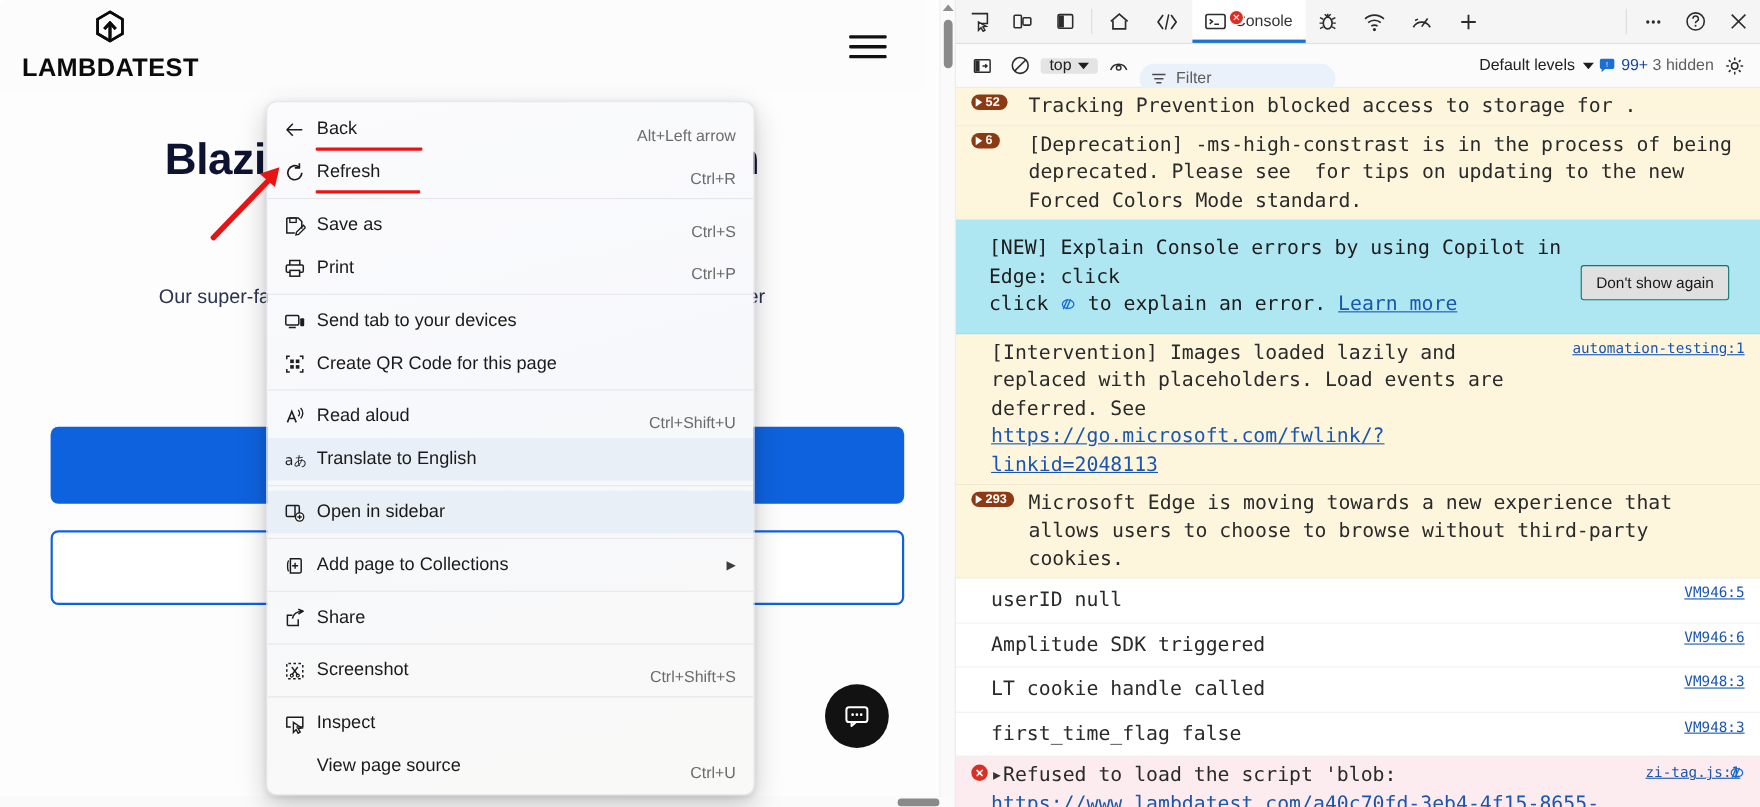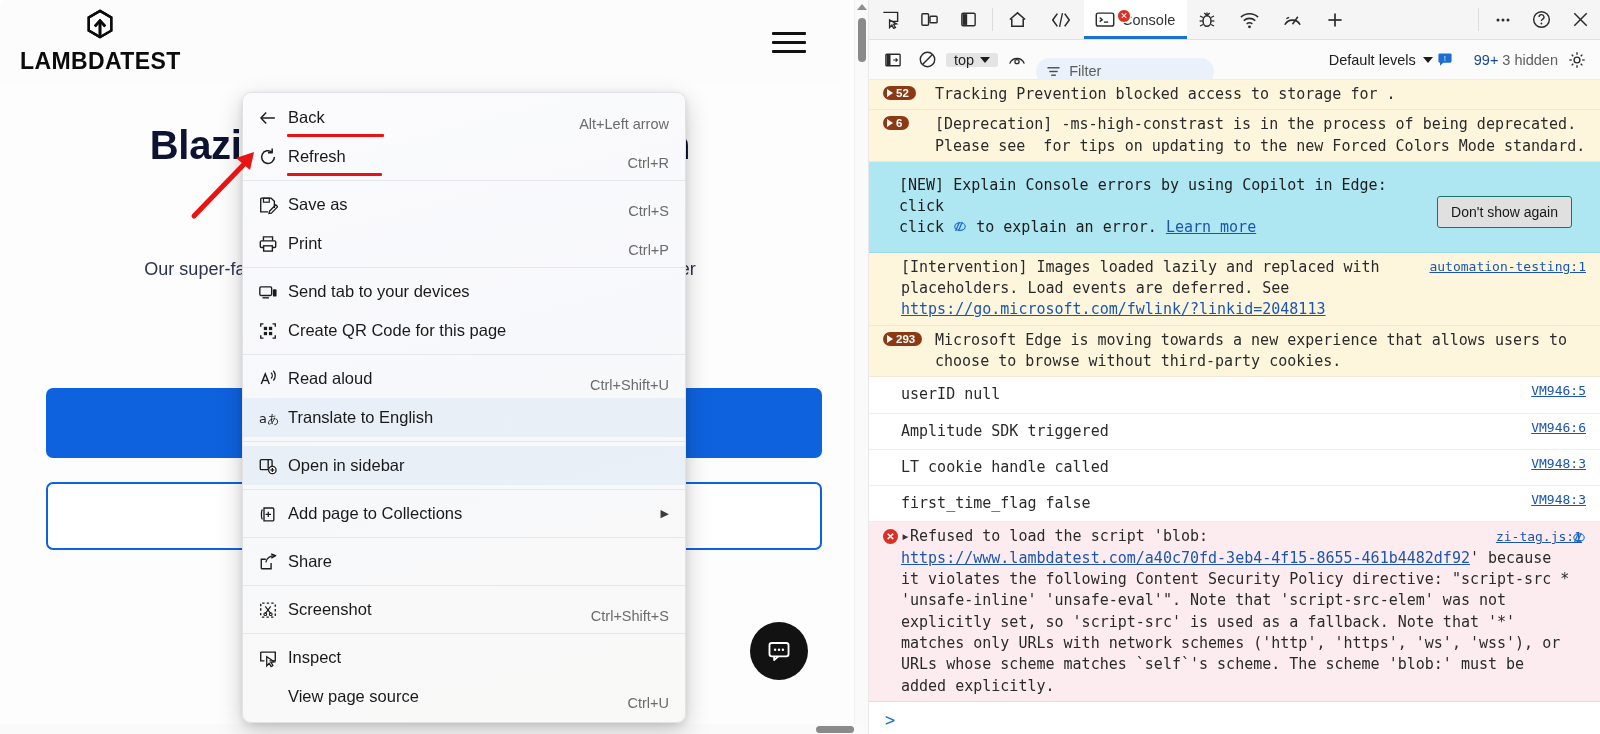--- a/index.html
+++ b/index.html
@@ -190,31 +190,31 @@
     cursor: pointer; font-size: 14.5px; color: #202020;
   }
   .caret { width: 0; height: 0; border-left: 5px solid transparent; border-right: 5px solid transparent; border-top: 6px solid #1d1d1d; }
   .filter-box {
     display: flex; align-items: center; gap: 8px;
     height: 27px; width: 178px; padding: 0 10px;
     background: #eaf1fb; border-radius: 14px; cursor: text;
     color: #5c5c5c; font-size: 14.5px; margin-top: 23px;
   }
   .levels-select { display: flex; align-items: center; gap: 7px; cursor: pointer; font-size: 14.5px; color: #202020; padding-left: 6px;}
-  .msg-count { display: flex; align-items: center; gap: 21px; font-size: 14.5px; color: #14489b; justify-content: flex-end; }
+  .msg-count { display: flex; align-items: center; gap: 5px; font-size: 14.5px; color: #14489b; justify-content: flex-end; }
   .hidden-count { font-size: 14.5px; color: #5e5e5e; }
 
   .dt-console { flex: 1 1 auto; overflow: hidden; position: relative; background: #fff; }
   .log-row { position: relative; padding: 4px 14px 4px 0; border-bottom: 1px solid #f0e9d2; }
   .log-row.warn { background: #fdf6dd; }
   .log-row.info-blue { background: #aee6f2; border-bottom: 1px solid #9ed9e6; }
   .log-row.plain { background: #fff; border-bottom: 1px solid #eeeeee; }
   .log-row.err { background: #fdecef; border-bottom: 1px solid #f6d6dc; }
 
-  .mono { font-family: "DejaVu Sans Mono", "Liberation Mono", monospace; font-size: 15px; line-height: 1.42; }
+  .mono { font-family: "DejaVu Sans Mono", "Liberation Mono", monospace; font-size: 18px; line-height: 1.42; }
 
   .grp-badge {
     display: inline-flex; align-items: center; gap: 3px;
     background: #8b3a14; color: #fff; border-radius: 9px;
     padding: 1px 7px 1px 4px; font-size: 11.5px; font-weight: bold;
     position: absolute; left: 14px; top: 6px;
     font-family: "Liberation Sans", sans-serif;
   }
   .grp-badge .tri { width: 0; height: 0; border-top: 4px solid transparent; border-bottom: 4px solid transparent; border-left: 6px solid #fff; }
   .log-text { padding-left: 66px; color: #2a2a2a; white-space: pre-wrap; word-break: break-word; }

